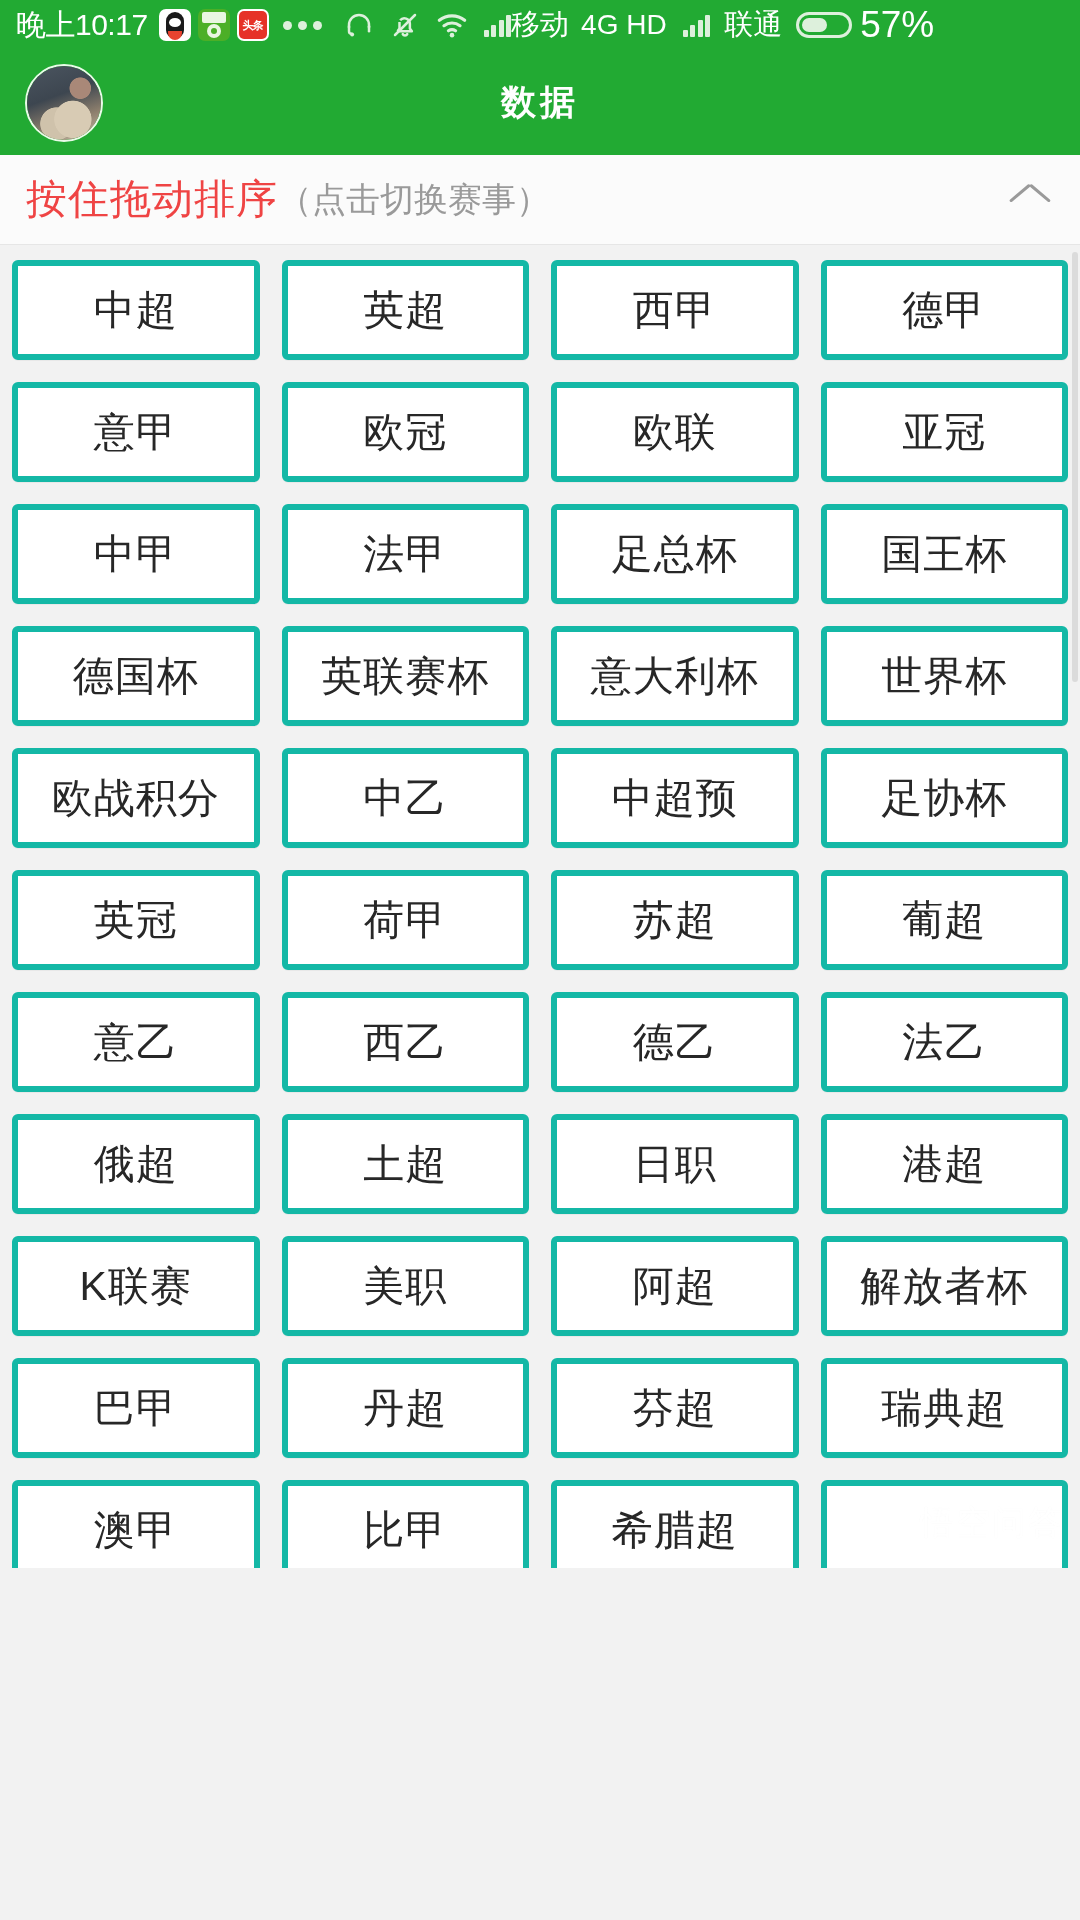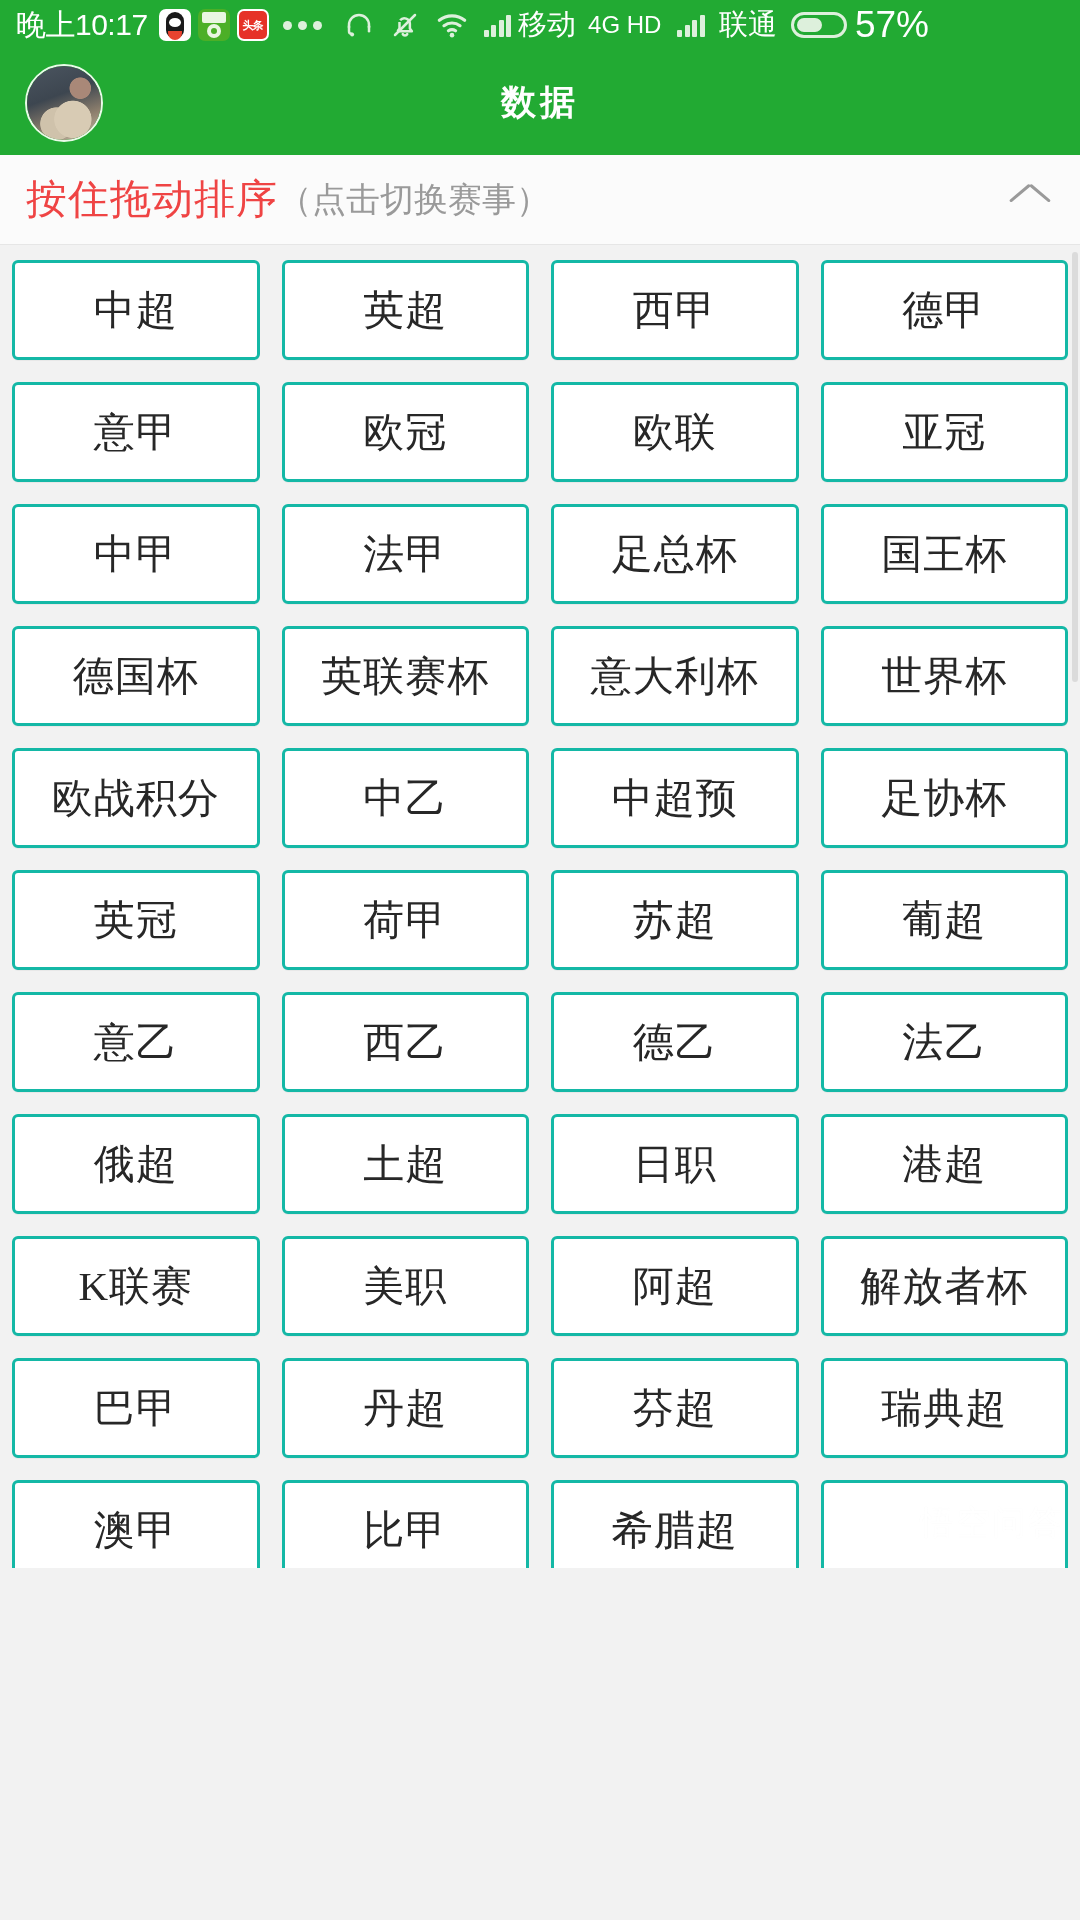--- a/index.html
+++ b/index.html
@@ -42,22 +42,22 @@
   .ico-tt .red::after { content:"头条"; position:absolute; inset:0; color:#fff; font-size:11px;
                         display:flex; align-items:center; justify-content:center;
                         font-family:"DejaVu Sans",sans-serif; font-weight:bold; letter-spacing:-1px; }
   .sb-dots { display:flex; gap:6px; margin-left:14px; }
   .sb-dots i { width:9px; height:9px; border-radius:50%; background:#ddf0dc; display:block; }
   .sb-icons { display:flex; align-items:center; gap:16px; margin-left:22px; }
   .sb-bars { display:flex; align-items:flex-end; gap:2.5px; height:24px; }
   .sb-bars span { width:5px; background:#ddf0dc; display:block; border-radius:1px; }
   .sb-bars span:nth-child(1){ height:7px; } .sb-bars span:nth-child(2){ height:12px; }
   .sb-bars span:nth-child(3){ height:17px; } .sb-bars span:nth-child(4){ height:22px; }
-  .sb-carrier { font-size:29px; margin-left:7px; white-space:nowrap; }
-  .sb-net { font-size:24px; margin-left:12px; white-space:nowrap; }
+  .sb-carrier { font-size:29px; margin-left:0; white-space:nowrap; }
+  .sb-net { font-size:28px; margin-left:12px; white-space:nowrap; }
   .sb-carrier2 { font-size:29px; margin-left:14px; white-space:nowrap; }
   .sb-batt { margin-left:14px; width:56px; height:26px; border:3px solid #ddf0dc; border-radius:13px;
              position:relative; display:flex; align-items:center; padding:3px; }
   .sb-batt .fill { height:100%; width:57%; background:#ddf0dc; border-radius:9px; }
   .sb-pct { font-size:37px; margin-left:8px; white-space:nowrap; }
 
   
   .header { height:105px; background:#22aa33; display:flex; align-items:center; position:relative; }
   .avatar { position:absolute; left:25px; top:50%; transform:translateY(-50%);
             width:78px; height:78px; border-radius:50%; border:2px solid #eafbe9;
@@ -81,24 +81,24 @@
   .chev { width:40px; height:40px; position:relative; }
   .chev::before, .chev::after { content:""; position:absolute; top:20px; width:26px; height:3px;
                                 background:#9a9a9a; border-radius:2px; }
   .chev::before { left:0px;  transform:rotate(-40deg); transform-origin:left center; }
   .chev::after  { right:0px; transform:rotate(40deg);  transform-origin:right center; }
 
   
   .grid-wrap { position:absolute; top:246px; left:0; right:0; bottom:0;
                background:#f2f2f2; overflow:hidden; padding:14px 12px 0 12px; }
   .grid { display:grid; grid-template-columns:repeat(4,1fr); column-gap:22px; row-gap:22px; }
-  .tile { height:100px; background:#ffffff; border:3px solid #14b8a6; border-radius:6px;
+  .tile { height:100px; background:#ffffff; border:6px solid #14b8a6; border-radius:6px;
           display:flex; align-items:center; justify-content:center;
           font-size:41px; color:#272727; letter-spacing:1px;
-          box-shadow:0 1px 0 rgba(0,0,0,0.04);font-family:Liberation Serif, serif; }
+          box-shadow:0 1px 0 rgba(0,0,0,0.04); }
   .tile.partial { height:100px; }
 
   
   .scrollbar { position:absolute; right:2px; top:252px; width:6px; height:430px;
                background:#c8c8c8; border-radius:3px; opacity:.55; }
 
   
   .watermark { position:absolute; right:16px; bottom:22px; display:flex; align-items:center;
                gap:8px; opacity:.85; pointer-events:none; }
   .wm-logo { width:42px; height:30px; position:relative; }

